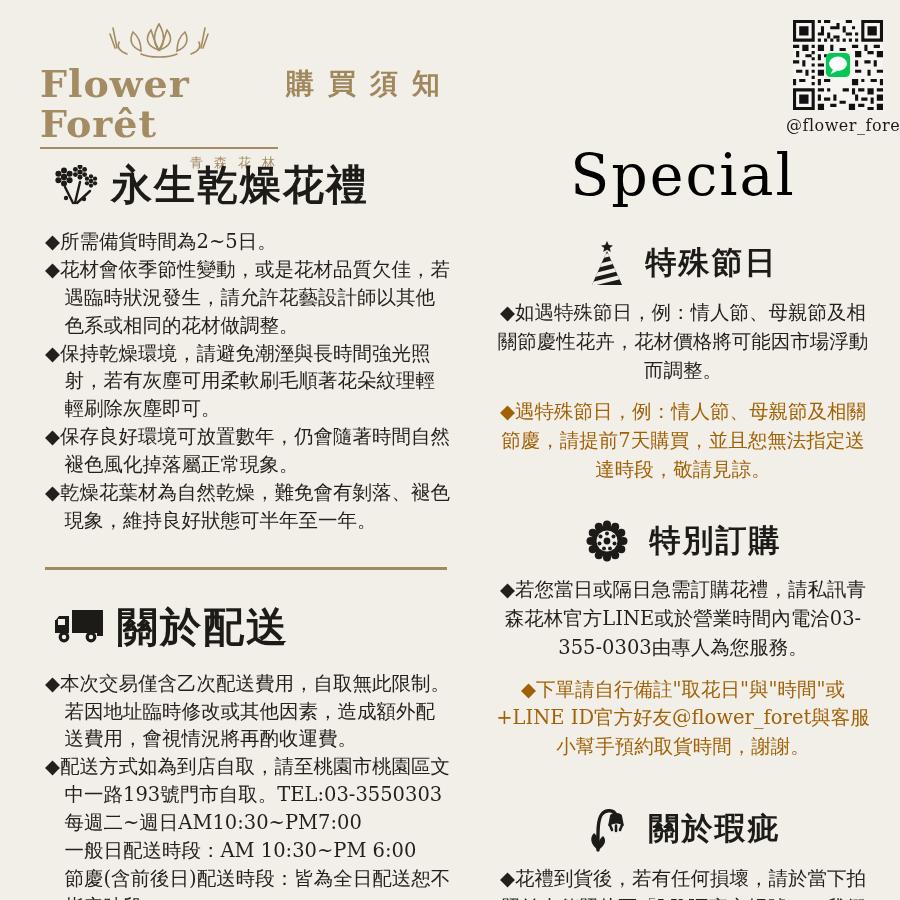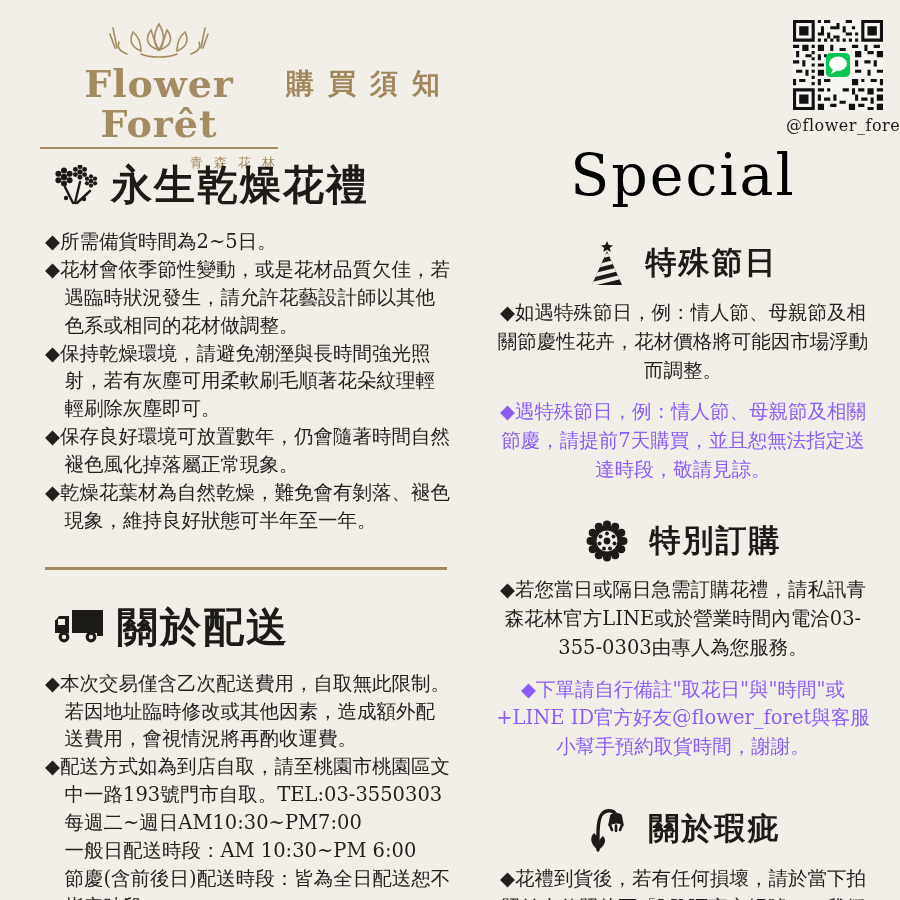--- a/index.html
+++ b/index.html
@@ -4,21 +4,21 @@
 <style>
   html,body{margin:0;padding:0;}
   .page{
     position:relative;width:900px;height:900px;overflow:hidden;
     background:#f2efe9;color:#221f1c;
     font-family:"DejaVu Serif","Liberation Serif",serif;
   }
   
   .logo{position:absolute;left:40px;top:18px;width:238px;color:#a38c63;}
   .logo-flowers{display:block;margin:0 auto -6px auto;}
-  .logo-name{font-size:38px;line-height:1.05;letter-spacing:1px;font-weight:700;text-align:center;}
+  .logo-name{font-size:38px;line-height:1.05;letter-spacing:1px;font-weight:700;text-align:left;}
   .logo-rule{border-top:2px solid #a38c63;margin-top:3px;}
   .logo-sub{font-size:13px;letter-spacing:11px;text-align:right;margin-top:5px;margin-right:-8px;}
   .page-title{
     position:absolute;left:286px;top:65px;margin:0;
     font-size:28px;letter-spacing:14px;color:#a1875c;font-weight:700;white-space:nowrap;
   }
   .qr-block{position:absolute;left:786px;top:20px;width:104px;text-align:center;}
   .qr-svg{display:block;margin:0 auto;background:#f7f5f1;}
   .qr-handle{font-size:16px;color:#1c1a18;margin-top:6px;letter-spacing:.5px;white-space:nowrap;}
   
@@ -32,21 +32,21 @@
   .body-list{list-style:none;margin:15px 0 0 0;padding:0;font-size:19.5px;line-height:1.43;}
   .body-list li{padding-left:1em;text-indent:-1em;}
   .body-list li.cont{text-indent:0;}
   .divider{border:none;border-top:3px solid #a3895f;margin:32px 0 30px 0;width:402px;}
   .special-title{margin:0;font-size:57px;line-height:1.05;color:#000000;font-weight:400;letter-spacing:2px;}
   .r-sec{margin-top:34px;}
   .r-sec.gap-lg{margin-top:44px;}
   .r-heading{display:flex;justify-content:center;align-items:center;gap:21px;margin:0;
     font-size:31px;font-weight:700;letter-spacing:2px;color:#1d1b18;}
   .r-para{margin:13px 0 0 0;padding:0 16px;font-size:19.5px;line-height:1.48;}
-  .red{color:#8b5cf6;}
+  .red{color:#a16207;}
 </style>
 </head>
 <body>
 
 <div class="page">
 
   <div class="logo">
     <svg class="logo-flowers" width="160" height="52" viewBox="0 0 160 52" fill="none" stroke="#a38c63" stroke-width="1.6" stroke-linecap="round">
       <path d="M80 6 C74 16 74 26 80 32 C86 26 86 16 80 6 Z"></path>
       <path d="M72 12 C66 20 67 28 80 32 C75 24 74 17 72 12 Z"></path>

